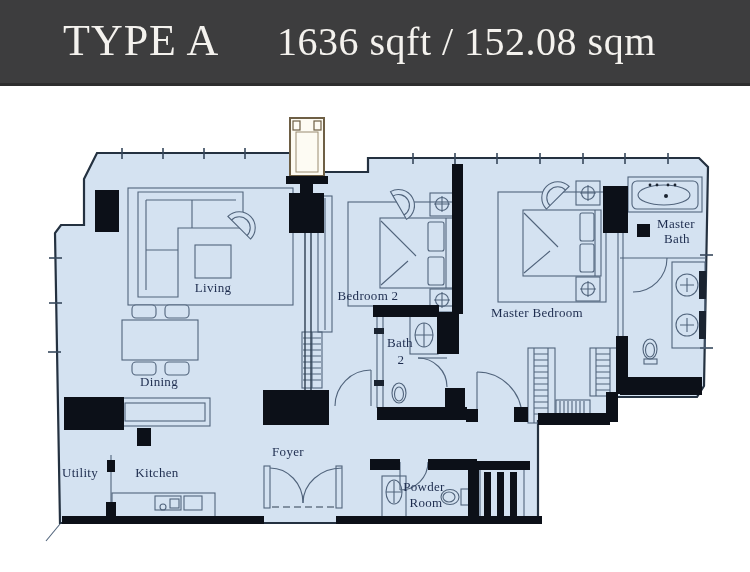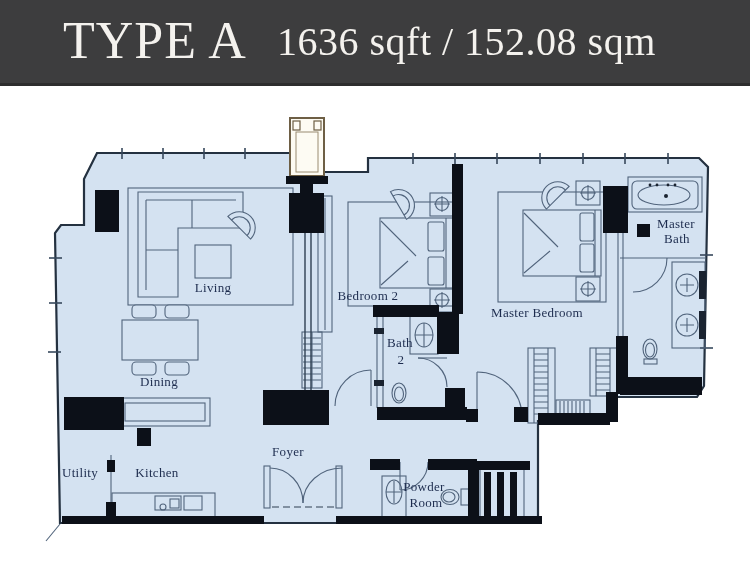--- a/index.html
+++ b/index.html
@@ -1,21 +1,21 @@
 <!DOCTYPE html>
 <html><head>
 <meta charset="utf-8">
 <style>
   html,body{margin:0;padding:0;background:#ffffff;}
   .stage{position:relative;width:750px;height:572px;background:#ffffff;overflow:hidden;
          font-family:"Liberation Serif", serif;}
   .header{position:absolute;top:0;left:0;width:750px;height:83px;background:#3d3d3e;
           border-bottom:3px solid #2d2d2e;}
   .header .type{position:absolute;left:63px;top:50%;transform:translateY(-52%);
-          font-size:52px;color:#f4f2ee;letter-spacing:1px;white-space:nowrap;}
+          font-size:44px;color:#f4f2ee;letter-spacing:1px;white-space:nowrap;}
   .header .area{position:absolute;left:277px;top:50%;transform:translateY(-52%);
           font-size:40px;color:#f4f2ee;letter-spacing:0.5px;white-space:nowrap;}
   svg.plan{position:absolute;top:86px;left:0;}
   .ln{stroke:#51647c;stroke-width:1.1;fill:none;}
   .lnf{stroke:#51647c;stroke-width:1.1;fill:#d4e2f1;}
   .wall{fill:#0c1018;stroke:none;}
   .dk{fill:#1a2330;stroke:none;}
   .outline{stroke:#243140;stroke-width:2.2;}
   .tick{stroke:#37485c;stroke-width:1.6;}
   .dash{stroke:#2e3f52;stroke-width:1.2;stroke-dasharray:7 4;fill:none;}

